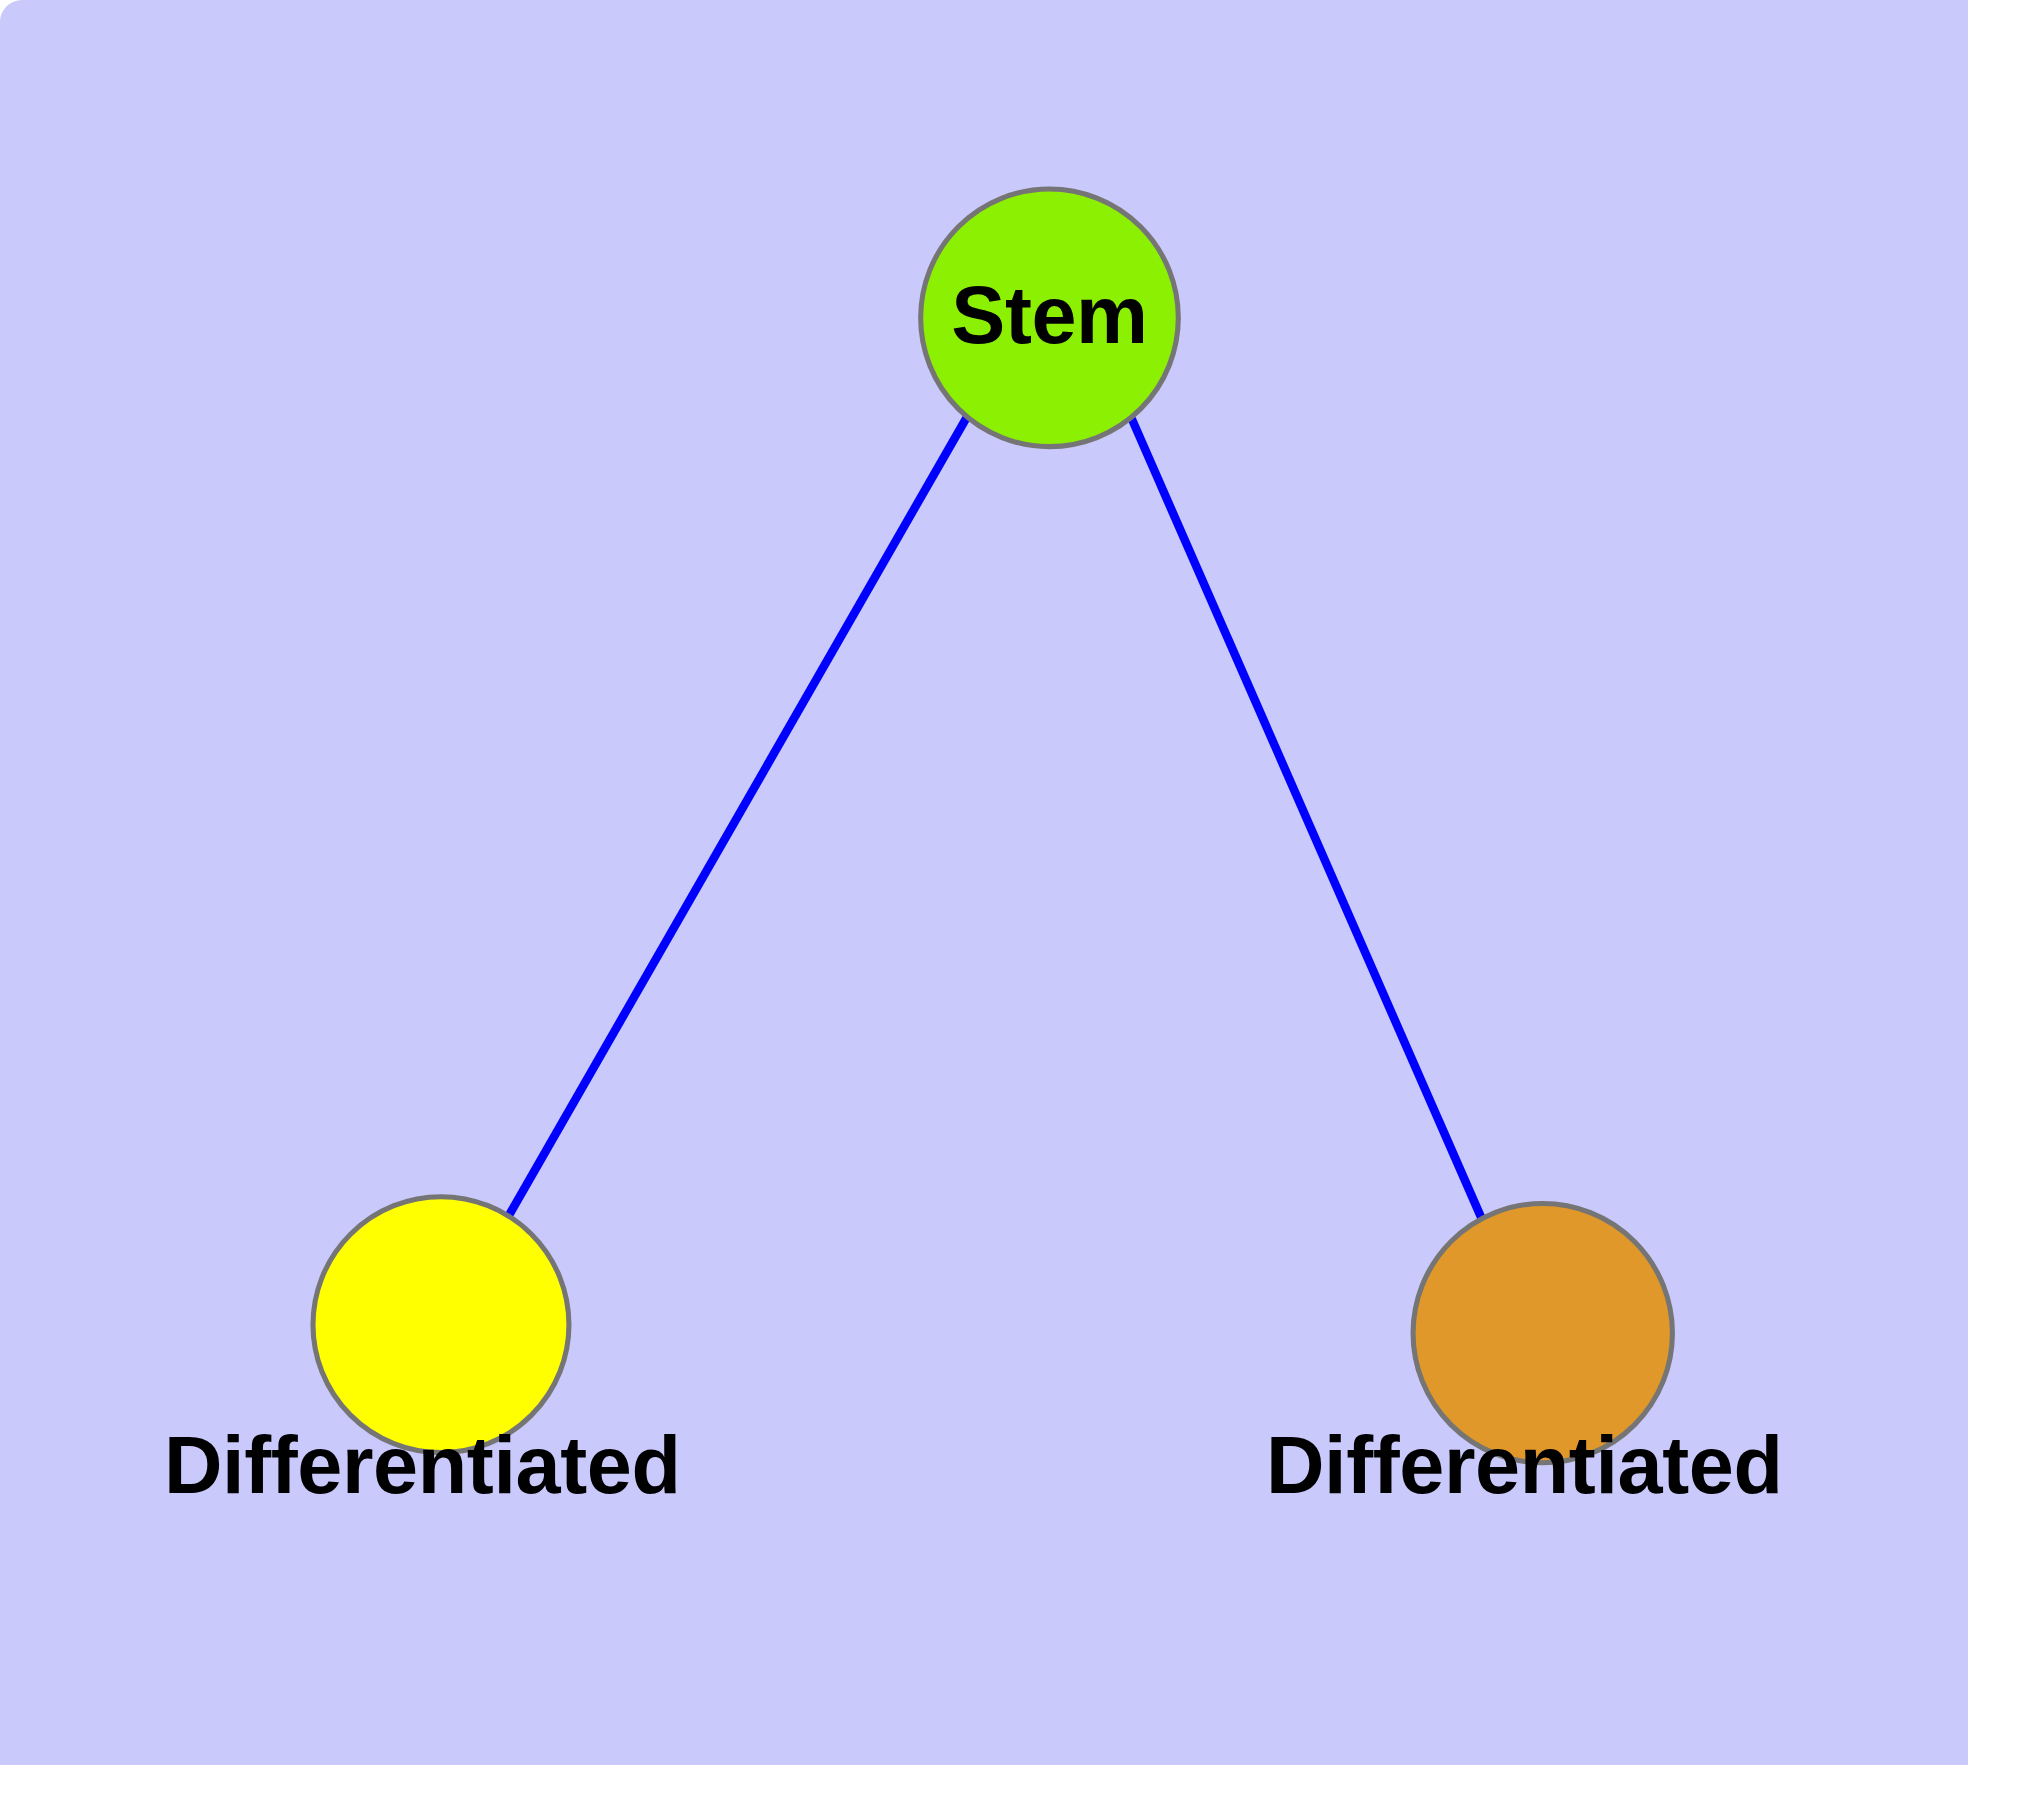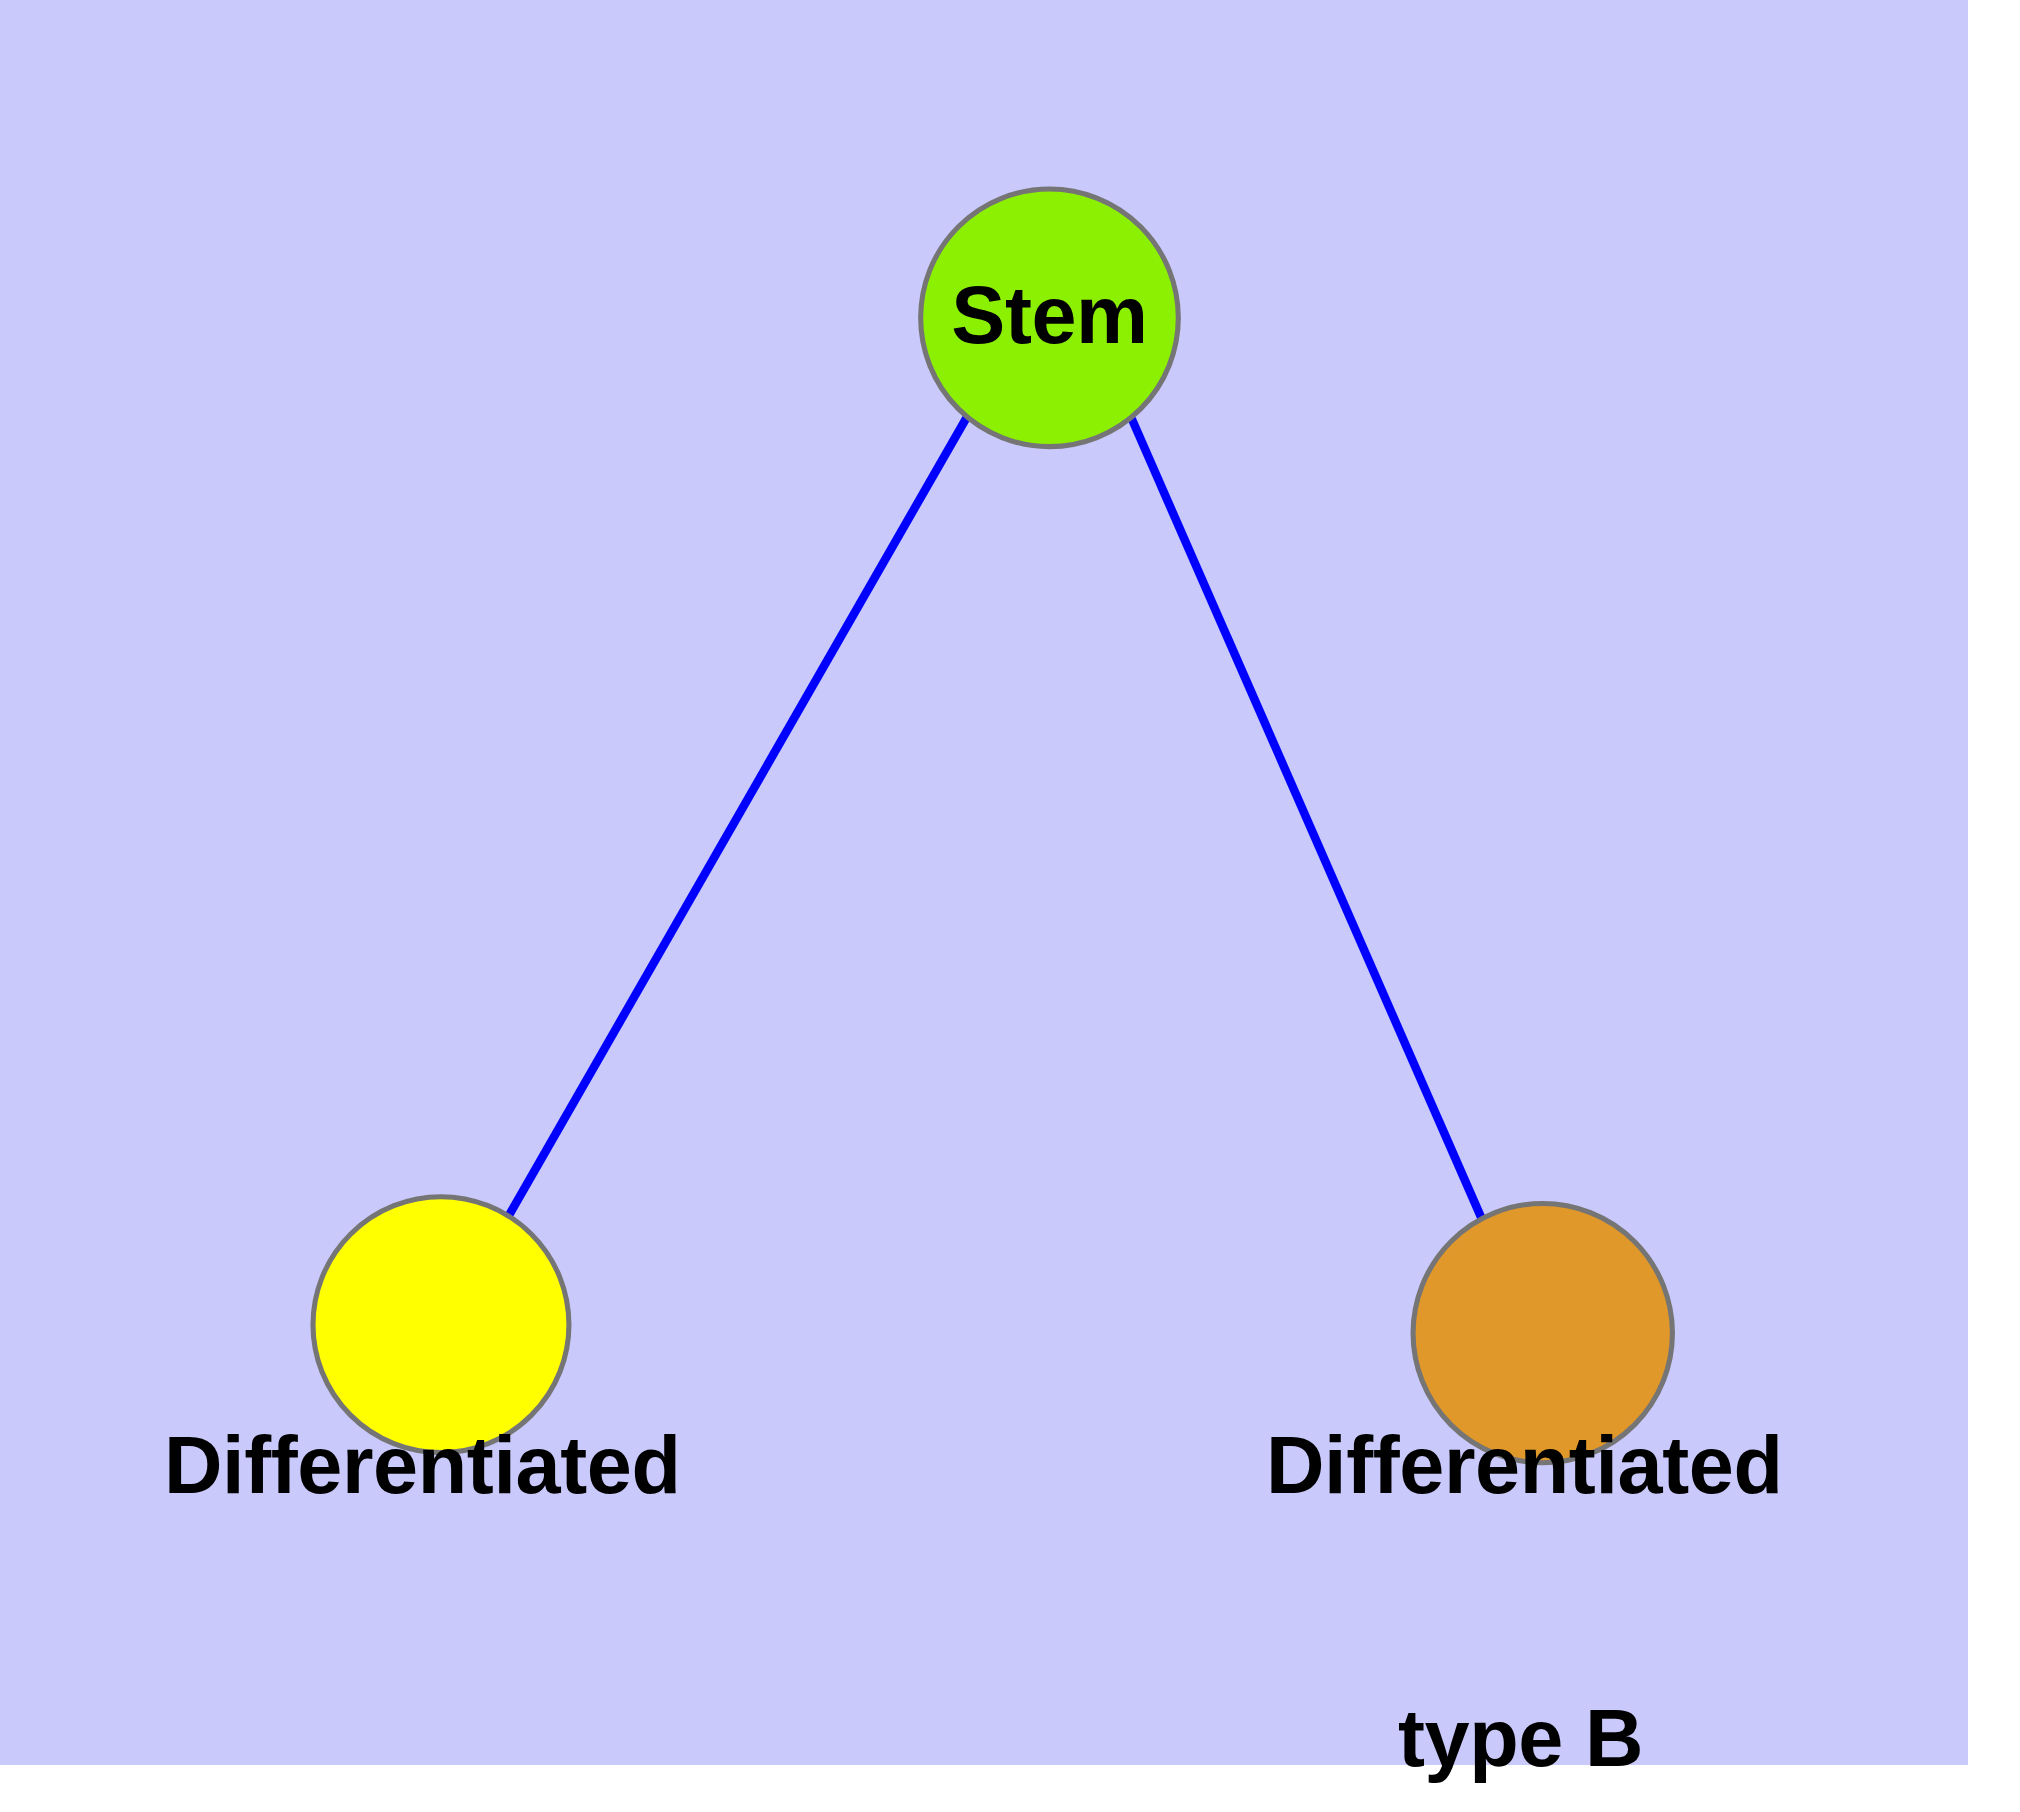--- a/index.html
+++ b/index.html
@@ -7,20 +7,21 @@
     padding: 0;
     background: #ffffff;
   }
   #canvas {
     position: relative;
     width: 2021px;
     height: 1812px;
     background: #ffffff;
     overflow: hidden;
     font-family: "Liberation Sans", sans-serif;
+    border-radius: 22px;
   }
   #plot-background {
     position: absolute;
     left: 0;
     top: 0;
     width: 1968px;
     height: 1765px;
     background: #c9c9fb;
   }
   #graph-svg {
@@ -80,17 +81,16 @@
   </svg>
 
   <div class="node-label" id="label-stem" style="color: rgb(0, 0, 0); font-size: 81px;">Stem</div>
 
   <div class="node-label" id="label-type-a" style="color: rgb(0, 0, 0); font-size: 81px;">
     <div>Differentiated</div>
   </div>
 
   <div class="node-label" id="label-type-b" style="color: rgb(0, 0, 0); font-size: 81px;">
     <div>Differentiated</div>
-    <div>type B</div>
   </div>
 
 </div>
 
 
 </body></html>

